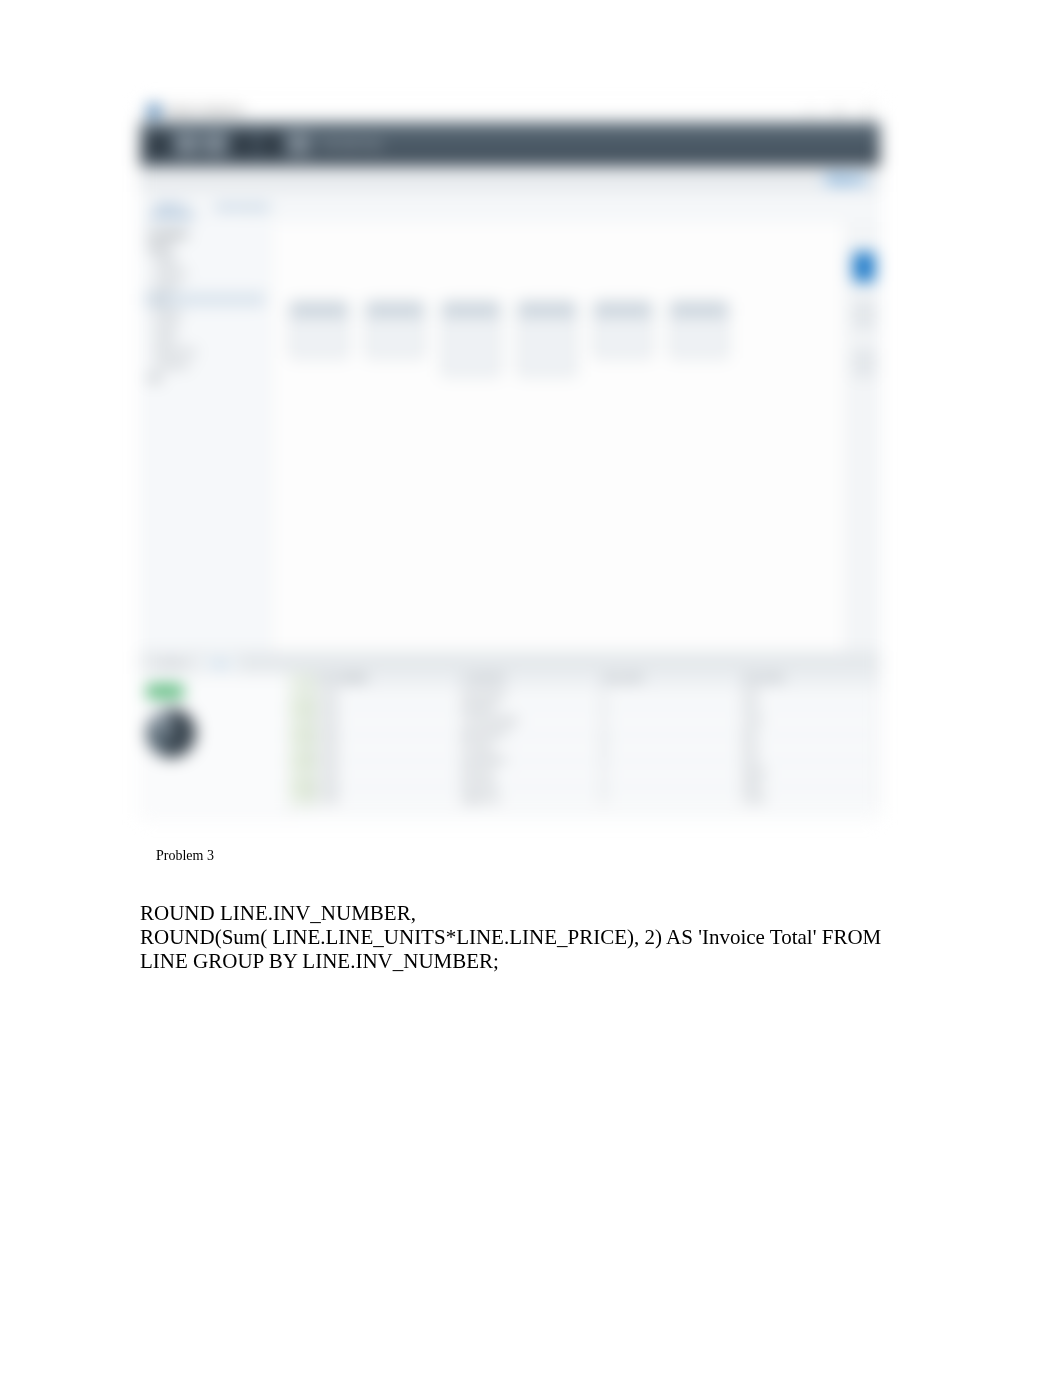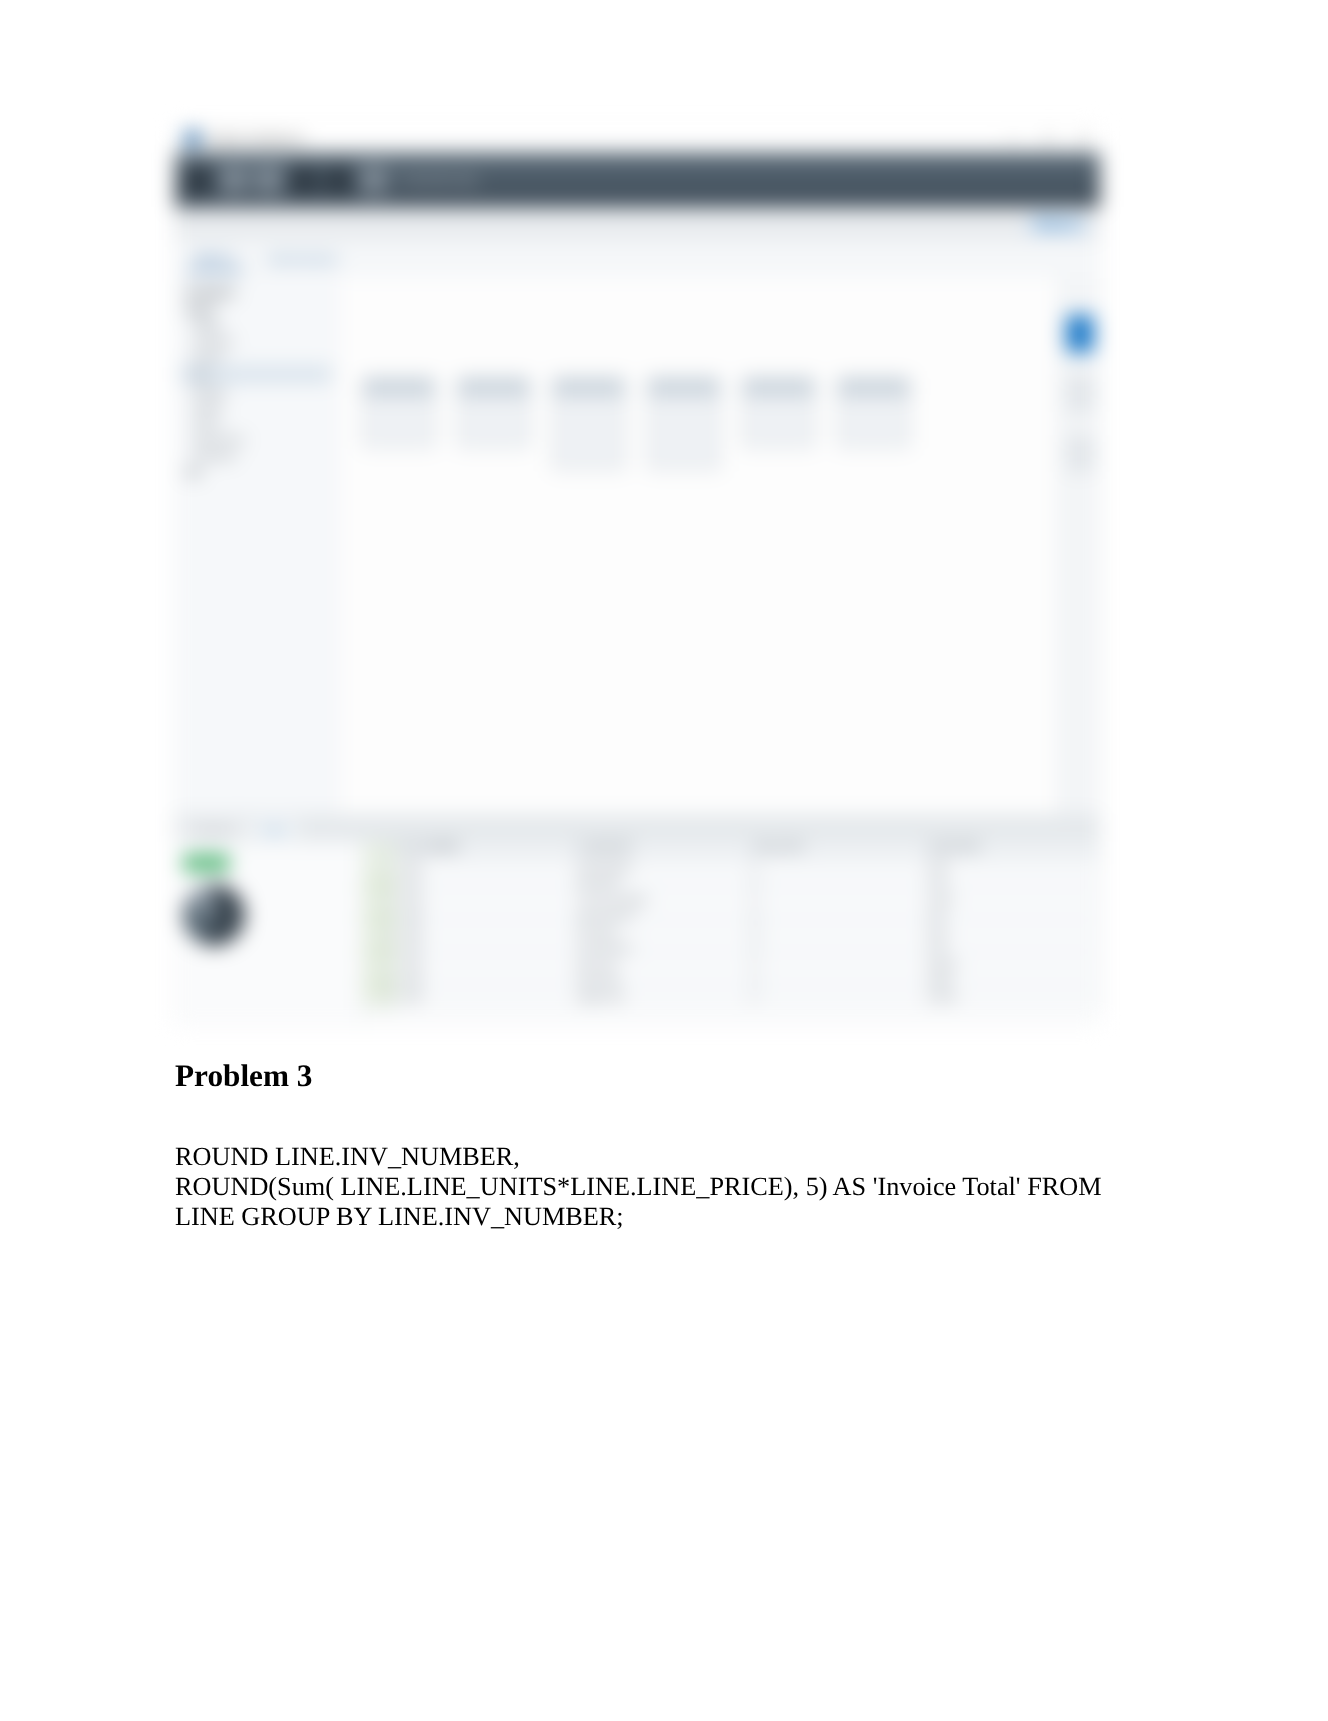--- a/index.html
+++ b/index.html
@@ -138,23 +138,23 @@
   }
   .grid-head { display: flex; background: #eef1f4; height: 16px; }
   .gcell { flex: 1; border-right: 1px solid #e1e5e9; border-bottom: 1px solid #e1e5e9; font-size: 7px; font-family: Arial; color: #4a545e; padding: 1px 4px; white-space: nowrap; overflow: hidden; }
   .gcell.num { background: #e8f0e4; flex: 0 0 28px; text-align: right; }
   .grid-row { display: flex; height: 13px; }
   .grid-row:nth-child(even) .gcell { background: #f7f9fb; }
   .grid-row:nth-child(even) .gcell.num { background: #e1ecd9; }
 
   
   .heading {
-    font-size: 25px;
-    font-weight: bold;
-    margin: 12px 0 38px 0;
+    font-size: 14px;
+    font-weight: normal;
+    margin: 12px 0 38px 16px;
   }
   .sql-block {
     font-size: 21px;
     line-height: 1.14;
     white-space: pre-wrap;
     word-wrap: break-word;
   }
 </style>
 </head>
 <body>
@@ -331,15 +331,15 @@
             </div>
           </div>
       </div>
     </div>
 
   </div>
 
   <div class="heading">Problem 3</div>
 
   <div class="sql-block"><span>ROUND LINE.INV_NUMBER,</span>
-<span>ROUND(Sum( LINE.LINE_UNITS*LINE.LINE_PRICE), 5) AS 'Invoice Total' FROM LINE GROUP BY LINE.INV_NUMBER;</span></div>
+<span>ROUND(Sum( LINE.LINE_UNITS*LINE.LINE_PRICE), 2) AS 'Invoice Total' FROM LINE GROUP BY LINE.INV_NUMBER;</span></div>
 
 </div>
 
 </body></html>

